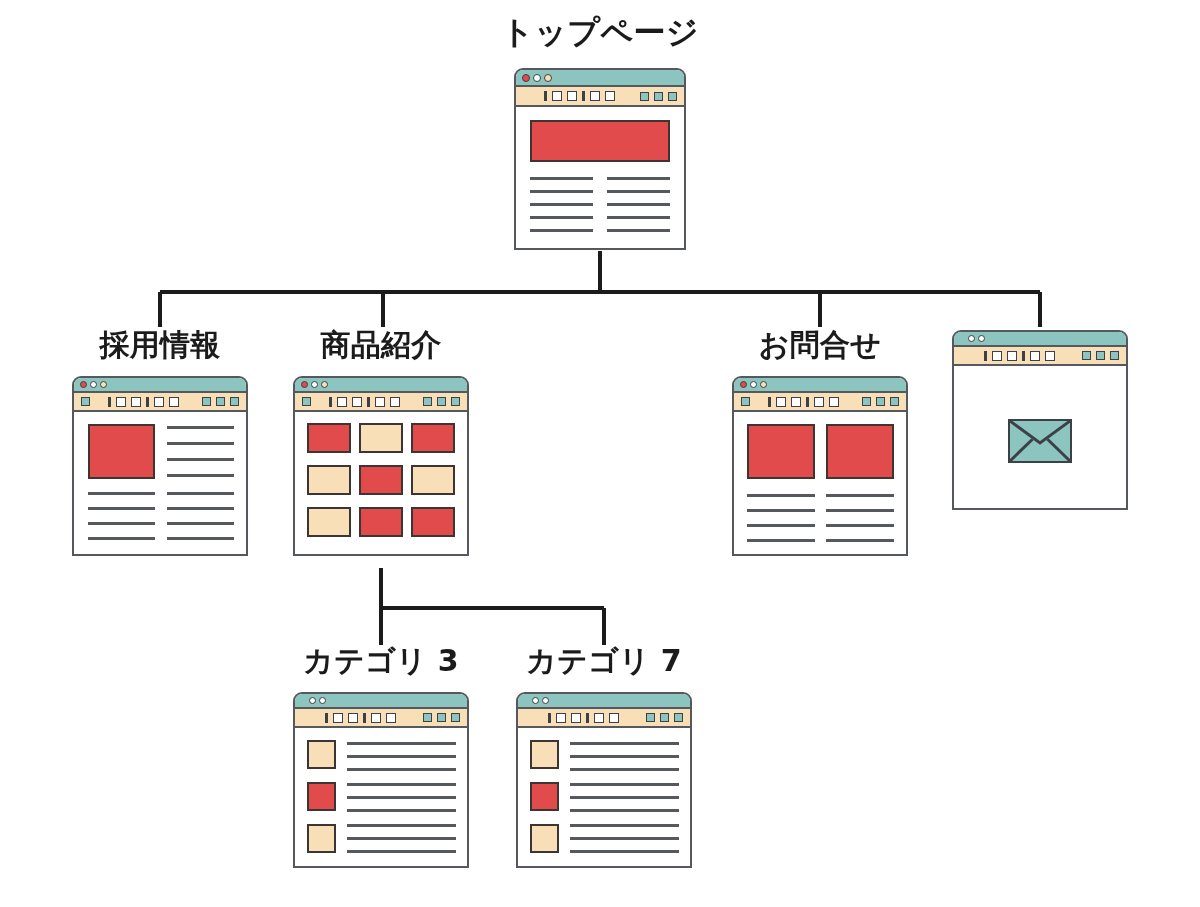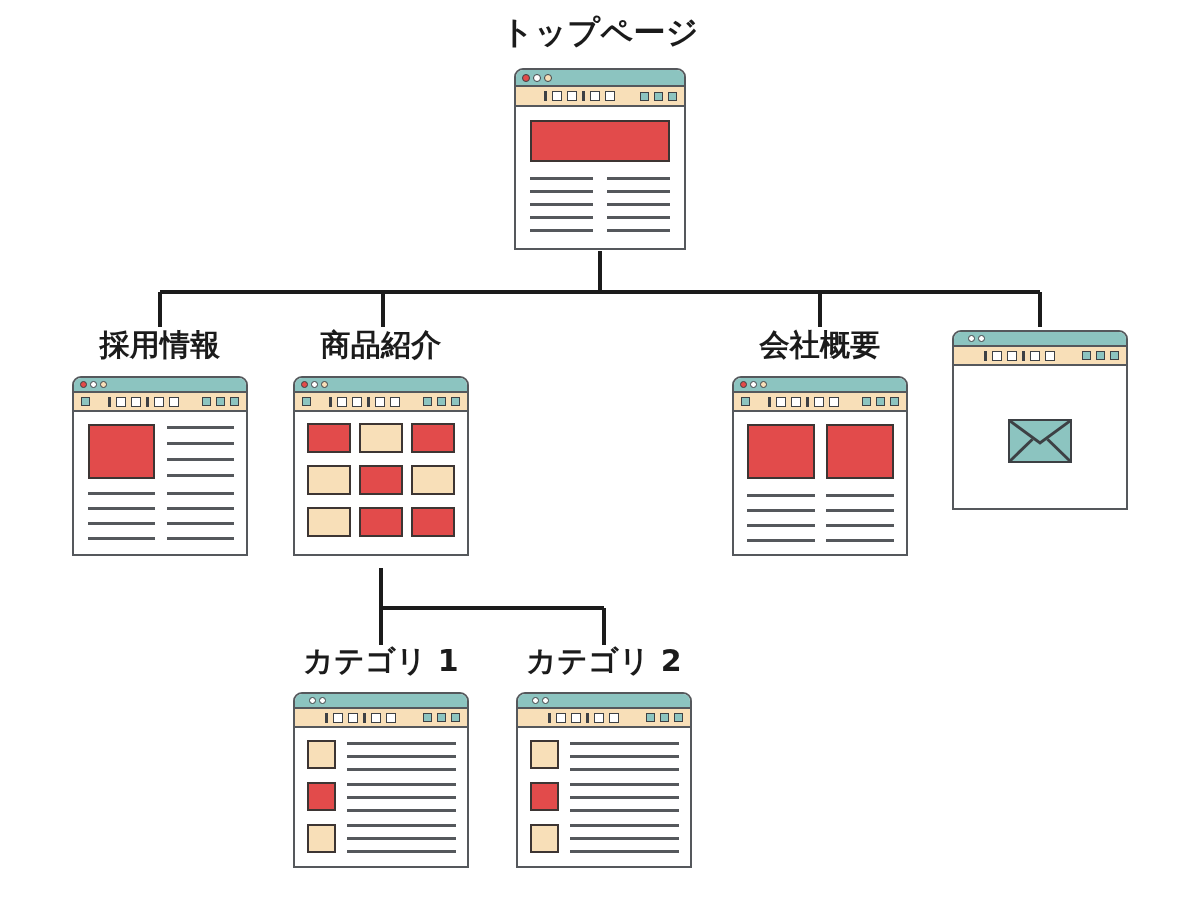--- a/index.html
+++ b/index.html
@@ -296,21 +296,21 @@
         <div class="blk cream" style="left:116px; top:53px; width:44px; height:30px;"></div>
 
         <div class="blk cream" style="left:12px;  top:95px; width:44px; height:30px;"></div>
         <div class="blk red" style="left:64px;  top:95px; width:44px; height:30px;"></div>
         <div class="blk red" style="left:116px; top:95px; width:44px; height:30px;"></div>
       </div>
     </div>
   </div>
 
   <div class="node" style="left:710px; top:330px; width:220px;">
-    <div class="node-title" style="font-size:30px; margin-bottom:16px;">会社概要</div>
+    <div class="node-title" style="font-size:30px; margin-bottom:16px;">お問合せ</div>
 
     <div class="win" style="width:176px; height:180px; margin:0 auto;">
       <div class="win-titlebar" style="height:15px; padding-left:6px;">
         <span class="dot red" style="width:7px;height:7px;margin-right:3px;"></span>
         <span class="dot white" style="width:7px;height:7px;margin-right:3px;"></span>
         <span class="dot cream" style="width:7px;height:7px;"></span>
       </div>
       <div class="win-toolbar" style="height:19px; padding:0 7px;">
         <div class="tb-left">
           <span class="tbx teal" style="width:9px;height:9px;"></span>
@@ -375,21 +375,21 @@
             <path d="M0,0 L32,24 L64,0" fill="none" stroke="#3d4044" stroke-width="3.2"></path>
             <path d="M0,44 L24,20" fill="none" stroke="#3d4044" stroke-width="3.2"></path>
             <path d="M64,44 L40,20" fill="none" stroke="#3d4044" stroke-width="3.2"></path>
           </svg>
         </div>
       </div>
     </div>
   </div>
 
   <div class="node" style="left:271px; top:646px; width:220px;">
-    <div class="node-title" style="font-size:30px; margin-bottom:16px;">カテゴリ 1</div>
+    <div class="node-title" style="font-size:30px; margin-bottom:16px;">カテゴリ 3</div>
 
     <div class="win" style="width:176px; height:176px; margin:0 auto;">
       <div class="win-titlebar" style="height:15px; padding-left:14px;">
         <span class="dot white" style="width:7px;height:7px;margin-right:3px;"></span>
         <span class="dot white" style="width:7px;height:7px;"></span>
       </div>
       <div class="win-toolbar" style="height:19px; padding:0 7px;">
         <div class="tb-left"></div>
         <div class="tb-center">
           <span class="tbx bar" style="width:3px;height:10px;margin-right:5px;"></span>
@@ -419,21 +419,21 @@
 
         <div class="blk cream" style="left:12px; top:96px; width:29px; height:29px;"></div>
         <div class="ln" style="left:52px; top:96px;  width:109px;"></div>
         <div class="ln" style="left:52px; top:109px; width:109px;"></div>
         <div class="ln" style="left:52px; top:122px; width:109px;"></div>
       </div>
     </div>
   </div>
 
   <div class="node" style="left:494px; top:646px; width:220px;">
-    <div class="node-title" style="font-size:30px; margin-bottom:16px;">カテゴリ 2</div>
+    <div class="node-title" style="font-size:30px; margin-bottom:16px;">カテゴリ 7</div>
 
     <div class="win" style="width:176px; height:176px; margin:0 auto;">
       <div class="win-titlebar" style="height:15px; padding-left:14px;">
         <span class="dot white" style="width:7px;height:7px;margin-right:3px;"></span>
         <span class="dot white" style="width:7px;height:7px;"></span>
       </div>
       <div class="win-toolbar" style="height:19px; padding:0 7px;">
         <div class="tb-left"></div>
         <div class="tb-center">
           <span class="tbx bar" style="width:3px;height:10px;margin-right:5px;"></span>

